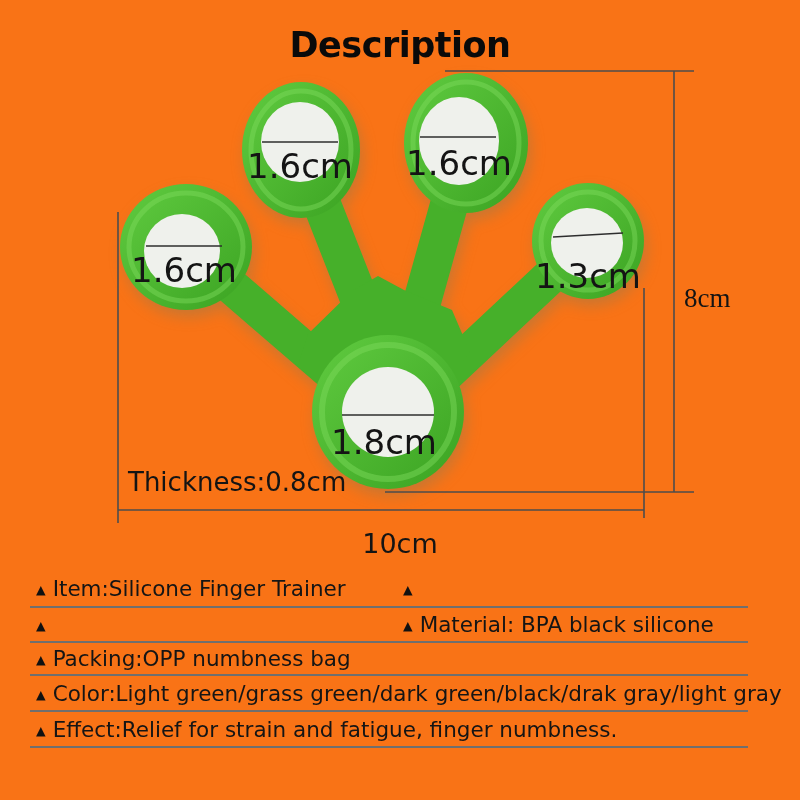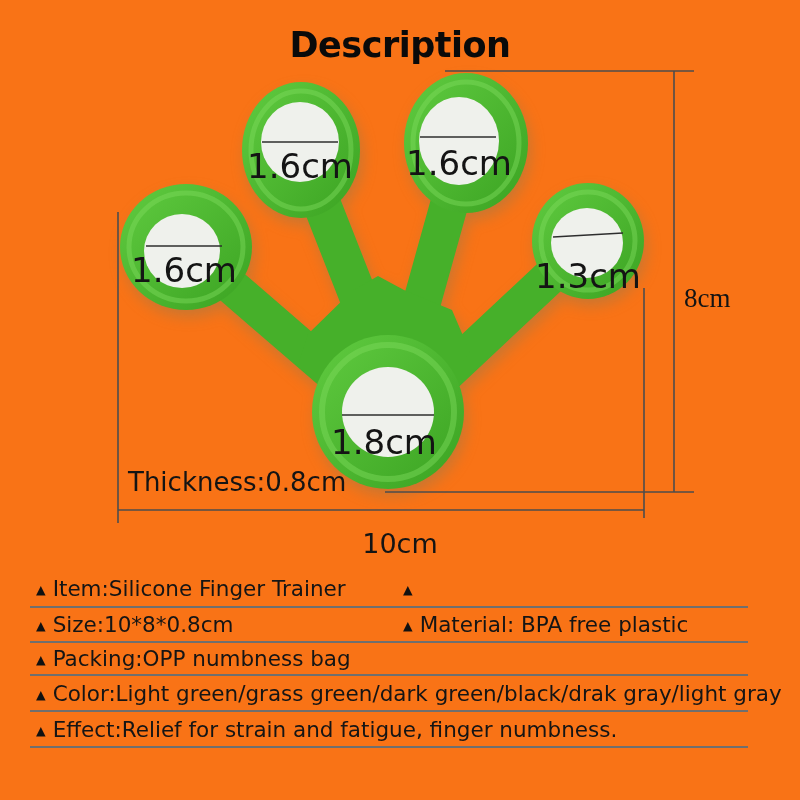--- a/index.html
+++ b/index.html
@@ -114,25 +114,24 @@
         <span class="tri">▲</span>
         <span class="stxt">Item:Silicone Finger Trainer</span>
       </div>
       <div class="scell">
         <span class="tri">▲</span>
       </div>
     </div>
     <div class="srow" style="height:35px;">
       <div class="scell c1">
         <span class="tri">▲</span>
-        <span class="stxt">Size:10*8*0.8cm</span>
       </div>
       <div class="scell">
         <span class="tri">▲</span>
-        <span class="stxt">Material: BPA free plastic</span>
+        <span class="stxt">Material: BPA black silicone</span>
       </div>
     </div>
     <div class="srow" style="height:33px;">
       <div class="scell">
         <span class="tri">▲</span>
         <span class="stxt">Packing:OPP numbness bag</span>
       </div>
     </div>
     <div class="srow" style="height:36px;">
       <div class="scell">

